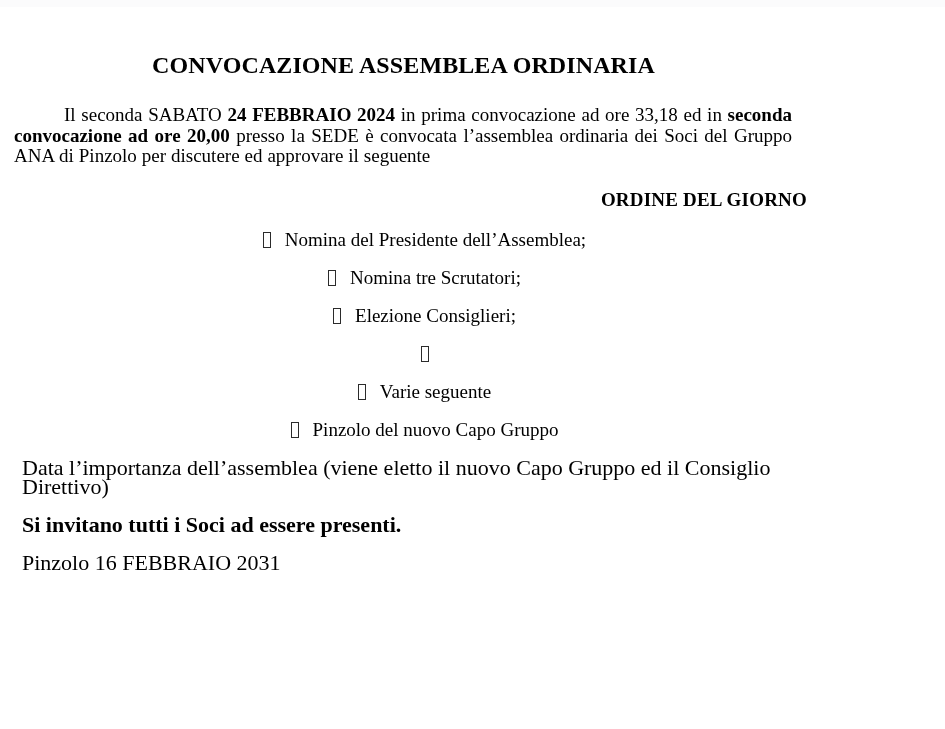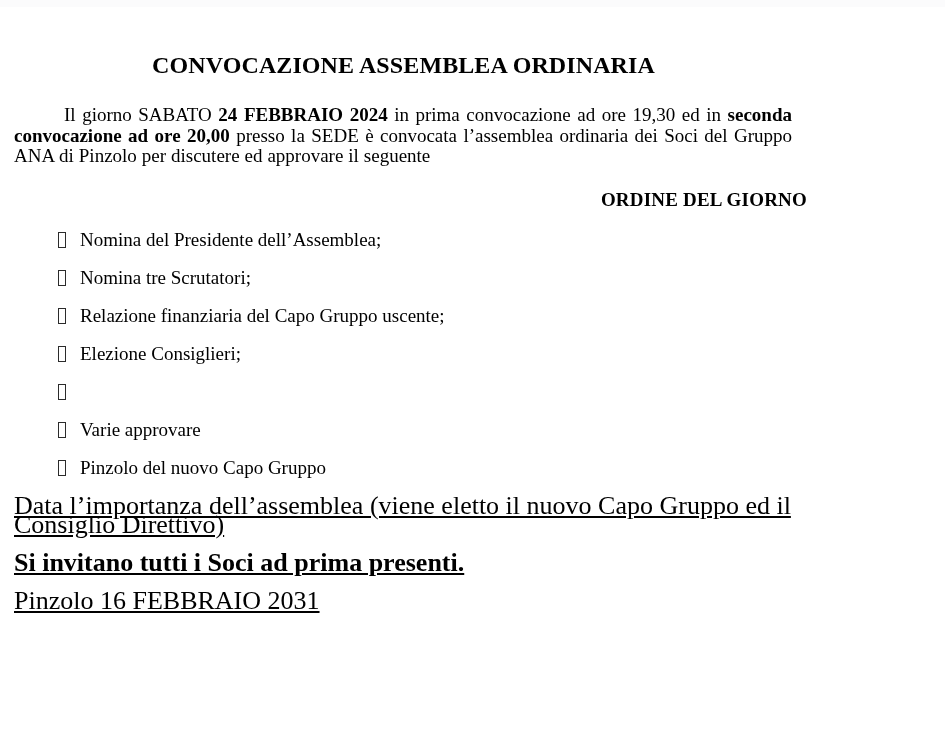--- a/index.html
+++ b/index.html
@@ -60,20 +60,21 @@
     margin: 0;
     padding-top: 22px;
     line-height: 22px;
     letter-spacing: 0.2px;
   }
 
   .agenda-list {
     list-style: none;
     margin: 16px;
     padding: 0;
+    text-align: center;
   }
   .agenda-item {
     font-size: 19px;
     line-height: 19px;
     padding: 0 0 0 42px;
     margin-top: 19px;
     position: relative;
     white-space: nowrap;
   }
   .agenda-item:first-child { margin-top: 19px; }
@@ -87,49 +88,47 @@
     box-sizing: border-box;
     vertical-align: -2px;
     background: transparent;
   }
   .item-label {
     display: inline-block;
     padding-left: 14px;
   }
 
   .closing {
-    margin: 0;
+    margin: 8px;
     padding: 0 15px 0 14px;
-    font-size: 26px;
+    font-size: 22px;
     line-height: 19px;
-    text-decoration: underline;
   }
   .closing.gap-lg { margin-top: 19px; }
   .closing.bold { font-weight: bold; }
 </style>
 </head>
 <body>
 
 <div class="top-band"></div>
 
 <div class="page">
 
   <h1 class="doc-title">CONVOCAZIONE ASSEMBLEA ORDINARIA</h1>
 
-  <p class="intro"><span>Il giorno SABATO </span><b>24 FEBBRAIO 2024</b><span> in prima convocazione ad ore 19,30 ed in </span><b>seconda convocazione ad ore 20,00</b><span> presso la SEDE è convocata l’assemblea ordinaria dei Soci del Gruppo ANA di Pinzolo per discutere ed approvare il seguente</span></p>
+  <p class="intro"><span>Il seconda SABATO </span><b>24 FEBBRAIO 2024</b><span> in prima convocazione ad ore 33,18 ed in </span><b>seconda convocazione ad ore 20,00</b><span> presso la SEDE è convocata l’assemblea ordinaria dei Soci del Gruppo ANA di Pinzolo per discutere ed approvare il seguente</span></p>
 
   <h2 class="agenda-heading">ORDINE DEL GIORNO</h2>
 
   <ul class="agenda-list">
     <li class="agenda-item"><span class="tofu"></span><span class="item-label">Nomina del Presidente dell’Assemblea;</span></li>
     <li class="agenda-item"><span class="tofu"></span><span class="item-label">Nomina tre Scrutatori;</span></li>
-    <li class="agenda-item"><span class="tofu"></span><span class="item-label">Relazione finanziaria del Capo Gruppo uscente;</span></li>
     <li class="agenda-item"><span class="tofu"></span><span class="item-label">Elezione Consiglieri;</span></li>
     <li class="agenda-item"><span class="tofu"></span></li>
-    <li class="agenda-item"><span class="tofu"></span><span class="item-label">Varie approvare</span></li>
+    <li class="agenda-item"><span class="tofu"></span><span class="item-label">Varie seguente</span></li>
     <li class="agenda-item"><span class="tofu"></span><span class="item-label">Pinzolo del nuovo Capo Gruppo</span></li>
   </ul>
 
   <p class="closing gap-lg">Data l’importanza dell’assemblea (viene eletto il nuovo Capo Gruppo ed il Consiglio Direttivo)</p>
-  <p class="closing gap-lg bold">Si invitano tutti i Soci ad prima presenti.</p>
+  <p class="closing gap-lg bold">Si invitano tutti i Soci ad essere presenti.</p>
   <p class="closing gap-lg">Pinzolo 16 FEBBRAIO 2031</p>
 
 </div>
 
 </body></html>

